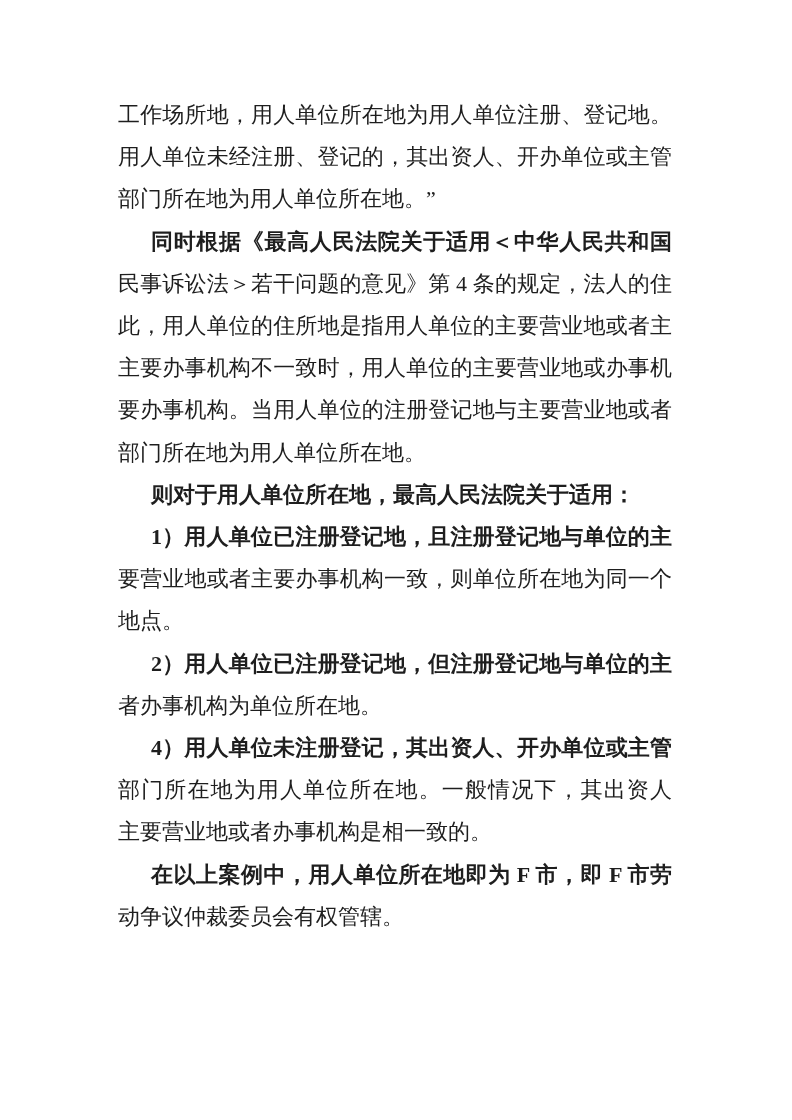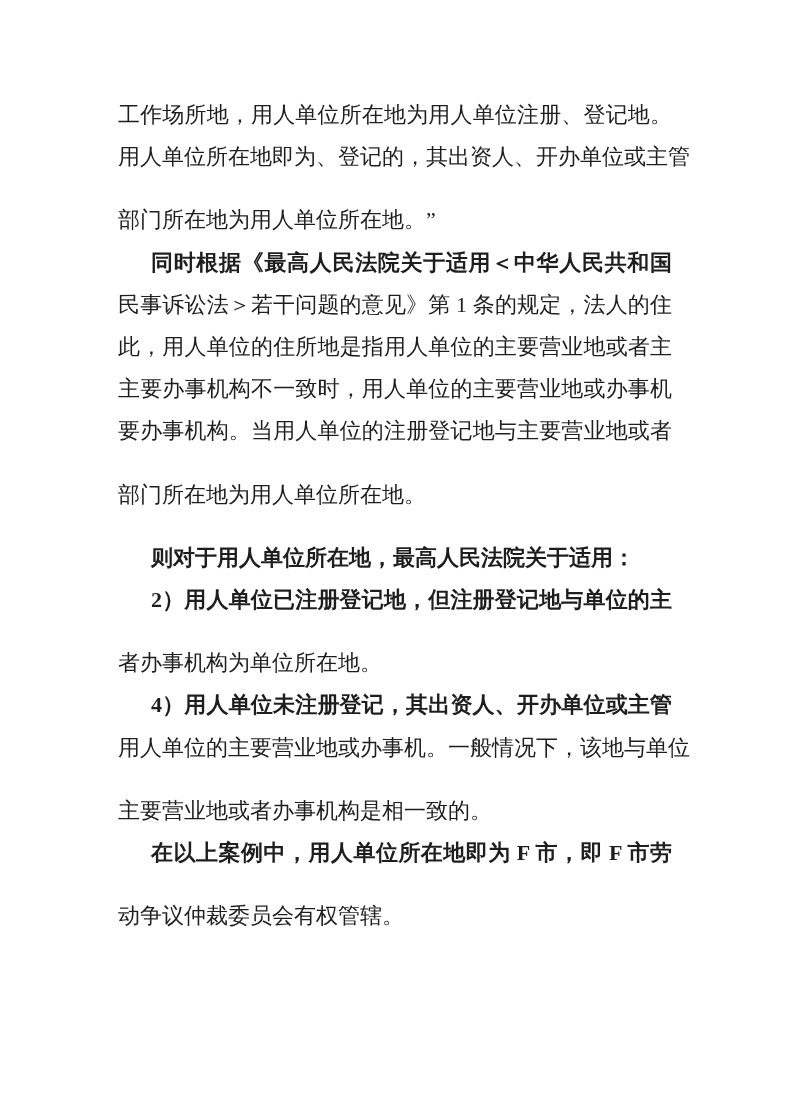--- a/index.html
+++ b/index.html
@@ -30,61 +30,65 @@
     padding: 0;
   }
   .line {
     display: block;
     text-align: justify;
     text-align-last: justify;
     white-space: nowrap;
   }
   .line.last {
     text-align-last: left;
-    margin-top: 21px;
   }
   .line.indent {
     text-indent: 33px;
     font-weight: bold;
   }
 </style>
 </head>
 <body>
 
 <div class="page">
   <div class="content">
 
     <div class="para">
       <span class="line">工作场所地，用人单位所在地为用人单位注册、登记地。</span>
-      <span class="line">用人单位所在地即为、登记的，其出资人、开办单位或主管</span>
+      <span class="line">用人单位未经注册、登记的，其出资人、开办单位或主管</span>
       <span class="line last">部门所在地为用人单位所在地。”</span>
     </div>
 
     <div class="para">
       <span class="line indent">同时根据《最高人民法院关于适用＜中华人民共和国</span>
-      <span class="line">民事诉讼法＞若干问题的意见》第 1 条的规定，法人的住</span>
+      <span class="line">民事诉讼法＞若干问题的意见》第 4 条的规定，法人的住</span>
       <span class="line">此，用人单位的住所地是指用人单位的主要营业地或者主</span>
       <span class="line">主要办事机构不一致时，用人单位的主要营业地或办事机</span>
       <span class="line">要办事机构。当用人单位的注册登记地与主要营业地或者</span>
       <span class="line last">部门所在地为用人单位所在地。</span>
     </div>
 
     <div class="para">
       <span class="line last indent">则对于用人单位所在地，最高人民法院关于适用：</span>
     </div>
 
+    <div class="para">
+      <span class="line indent">1）用人单位已注册登记地，且注册登记地与单位的主</span>
+      <span class="line">要营业地或者主要办事机构一致，则单位所在地为同一个</span>
+      <span class="line last">地点。</span>
+    </div>
 
     <div class="para">
       <span class="line indent">2）用人单位已注册登记地，但注册登记地与单位的主</span>
       <span class="line last">者办事机构为单位所在地。</span>
     </div>
 
     <div class="para">
       <span class="line indent">4）用人单位未注册登记，其出资人、开办单位或主管</span>
-      <span class="line">用人单位的主要营业地或办事机。一般情况下，该地与单位</span>
+      <span class="line">部门所在地为用人单位所在地。一般情况下，其出资人</span>
       <span class="line last">主要营业地或者办事机构是相一致的。</span>
     </div>
 
     <div class="para">
       <span class="line indent">在以上案例中，用人单位所在地即为 F 市，即 F 市劳</span>
       <span class="line last">动争议仲裁委员会有权管辖。</span>
     </div>
 
   </div>
 </div>

